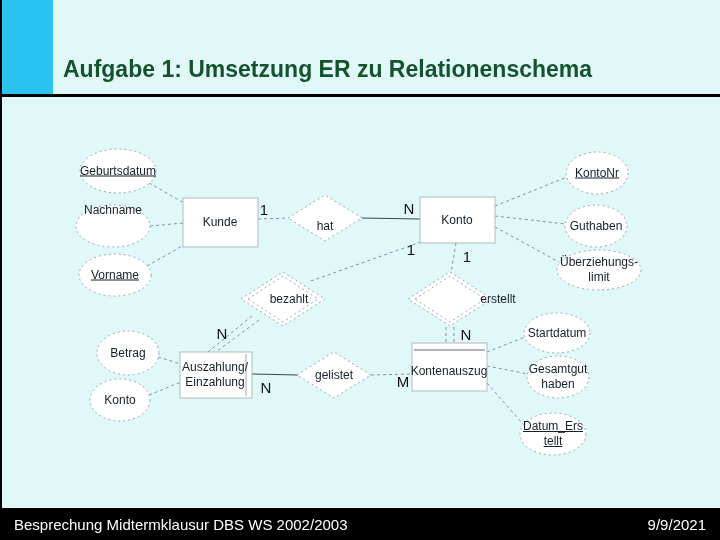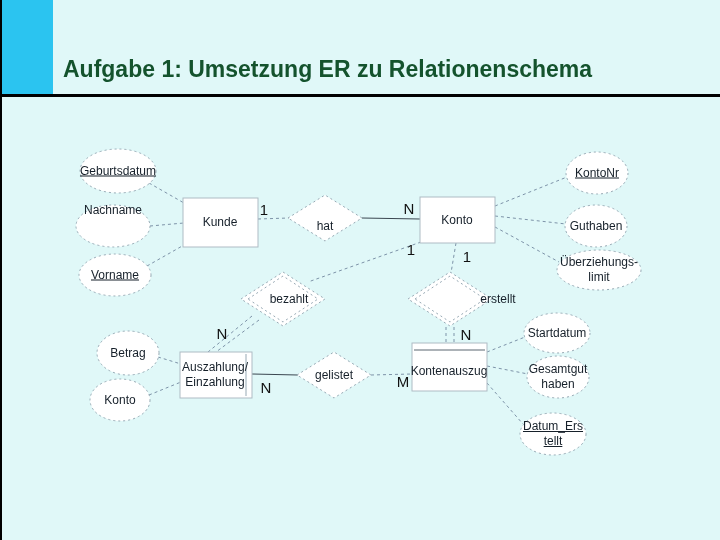--- a/index.html
+++ b/index.html
@@ -136,14 +136,18 @@
     <div class="card" style="left:409px;top:208px;">N</div>
     <div class="card" style="left:411px;top:249px;">1</div>
     <div class="card" style="left:467px;top:256px;">1</div>
     <div class="card" style="left:222px;top:333px;">N</div>
     <div class="card" style="left:266px;top:387px;">N</div>
     <div class="card" style="left:403px;top:381px;">M</div>
     <div class="card" style="left:466px;top:334px;">N</div>
 
   </div>
 
+  <div class="footer-bar">
+    <span>Besprechung Midtermklausur DBS WS 2002/2003</span>
+    <span>9/9/2021</span>
+  </div>
 
 </div>
 
 </body></html>

